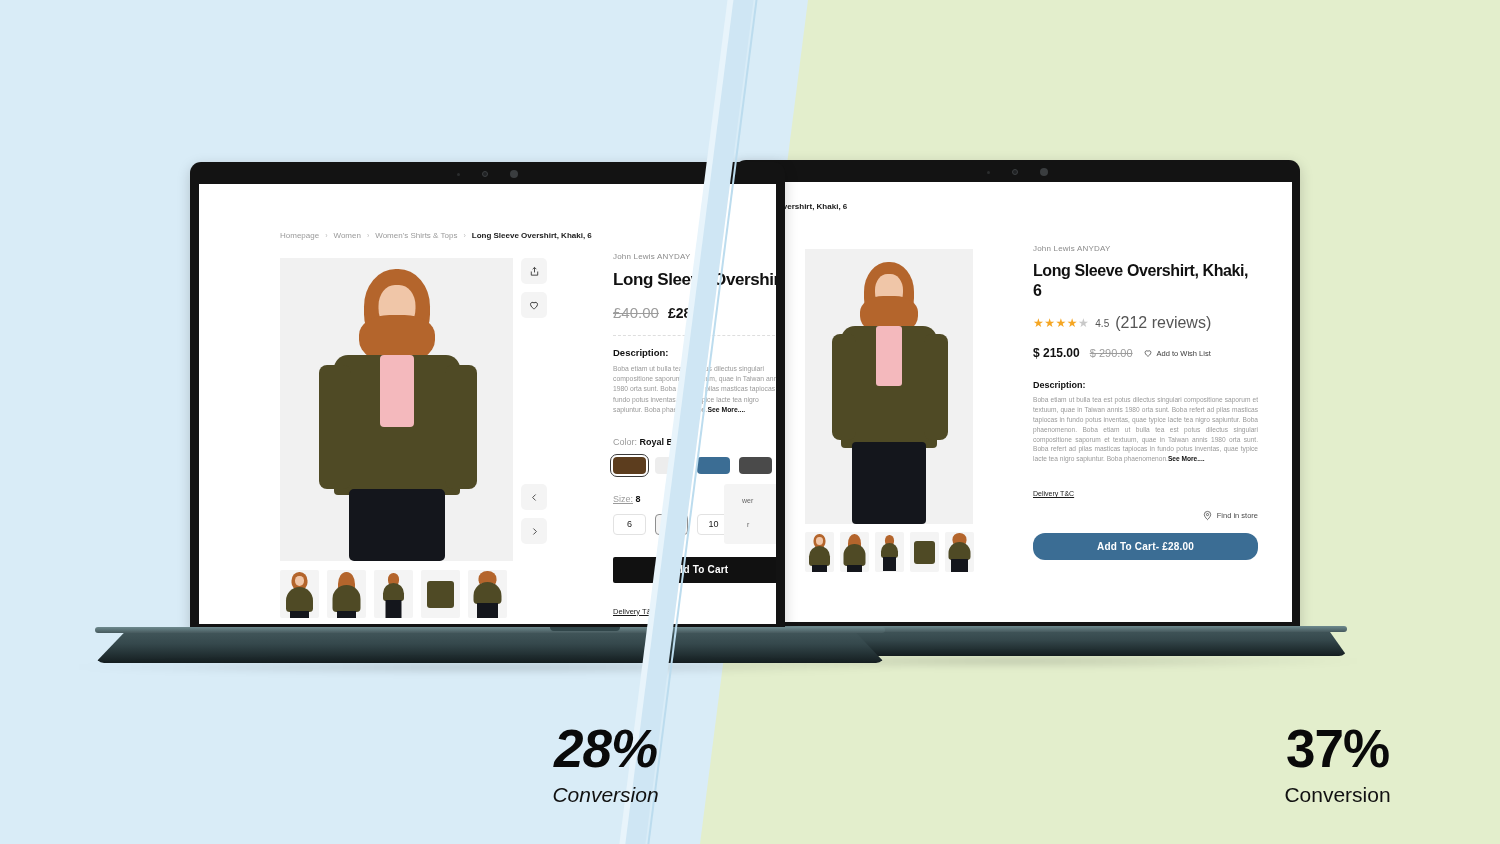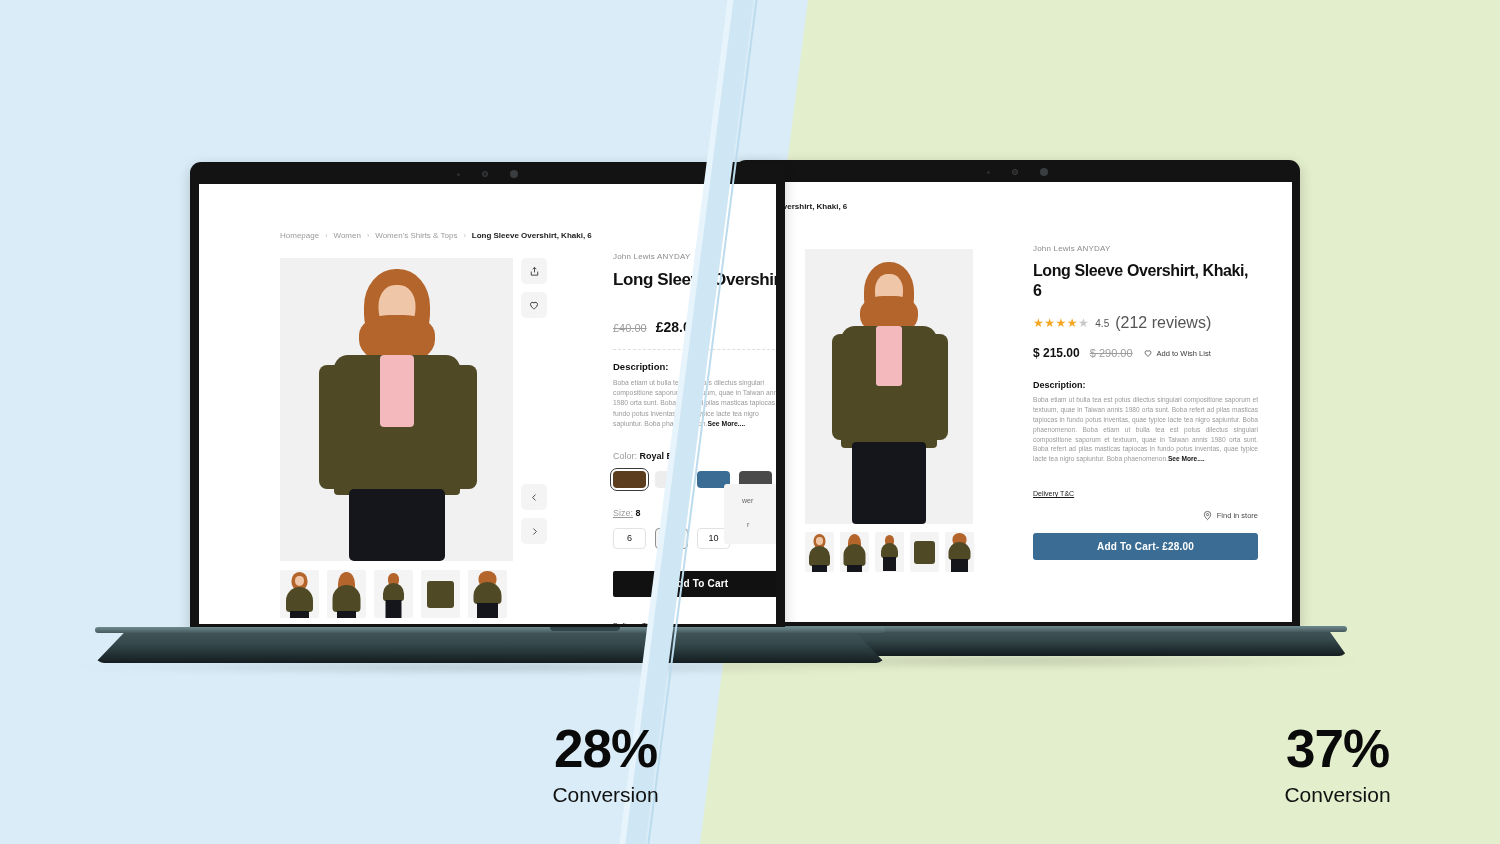--- a/index.html
+++ b/index.html
@@ -155,21 +155,21 @@
     display: flex; align-items: center; justify-content: center;
     color: #1a1a1a; background: #fff;
   }
   .size-chip.sel { border-color: #8e8e8e; background: #f4f4f4; font-weight: 700; }
 
   .cta {
     display: flex; align-items: center; justify-content: center;
     color: #fff; font-weight: 700; letter-spacing: .2px;
   }
   .cta.dark { background: #111; border-radius: 2px; }
-  .cta.blue { background: #3b6d94; border-radius: 3px; text-align: center; }
+  .cta.blue { background: #3b6d94; border-radius: 12px; text-align: center; }
 
   .link-u { color: #1a1a1a; text-decoration: underline; }
 
   .stars { color: #f5a623; letter-spacing: .5px; }
   .stars .off { color: #c9c9c9; }
 
   .wish { display: flex; align-items: center; gap: 4px; color: #3a3a3a; }
   .find { display: flex; align-items: center; gap: 4px; color: #4a4a4a; }
 
   
@@ -434,21 +434,21 @@
                 <div class="m-pants" style="top:33px;width:21px;height:15px;"></div>
               </div>
             </div>
           </div>
 
           <div style="position:absolute; left:414px; top:68px; width:205px;">
             <div class="brand">John Lewis ANYDAY</div>
             <div class="ptitle" style="font-size:17px; margin-top:9px; white-space:nowrap;">Long Sleeve Overshirt,</div>
 
             <div style="display:flex; align-items:baseline; gap:9px; margin-top:14px;">
-              <span class="old-price" style="font-size:11px;margin-top:18px;">£40.00</span>
+              <span class="old-price" style="font-size:15px;">£40.00</span>
               <span class="new-price" style="font-size:14px;">£28.00</span>
             </div>
 
             <div class="hr" style="margin-top:14px; width:172px;"></div>
 
             <div class="sec-head" style="font-size:9.5px; margin-top:11px;">Description:</div>
             <div class="body-txt" style="font-size:6.8px; margin-top:6px; width:175px;">
               <span>Boba etiam ut bulla tea est potus dilectus singulari compositione saporum et textuum, quae in Taiwan annis 1980 orta sunt. Boba refert ad pilas masticas tapiocas in fundo potus inventas, quae typice lacte tea nigro sapiuntur. Boba phaenomenon.</span><span class="more">See More....</span>
             </div>
 
@@ -496,21 +496,21 @@
     <div class="shadow-strip" style="left:-120px; top:498px; width:840px;"></div>
   </div>
 
   <div class="divider" style="z-index:30;">
     <div class="band b2"></div>
     <div class="band"></div>
     <div class="band b3"></div>
   </div>
 
 
-  <div class="stat" style="left:508px; top:722px; width:195px;">
+  <div class="stat" style="left:508px; top:722px; width:195px;font-style:italic;">
     <div class="num">28%</div>
     <div class="cap">Conversion</div>
   </div>
 
   <div class="stat" style="left:1240px; top:722px; width:195px;">
     <div class="num">37%</div>
     <div class="cap">Conversion</div>
   </div>
 
 </div>

